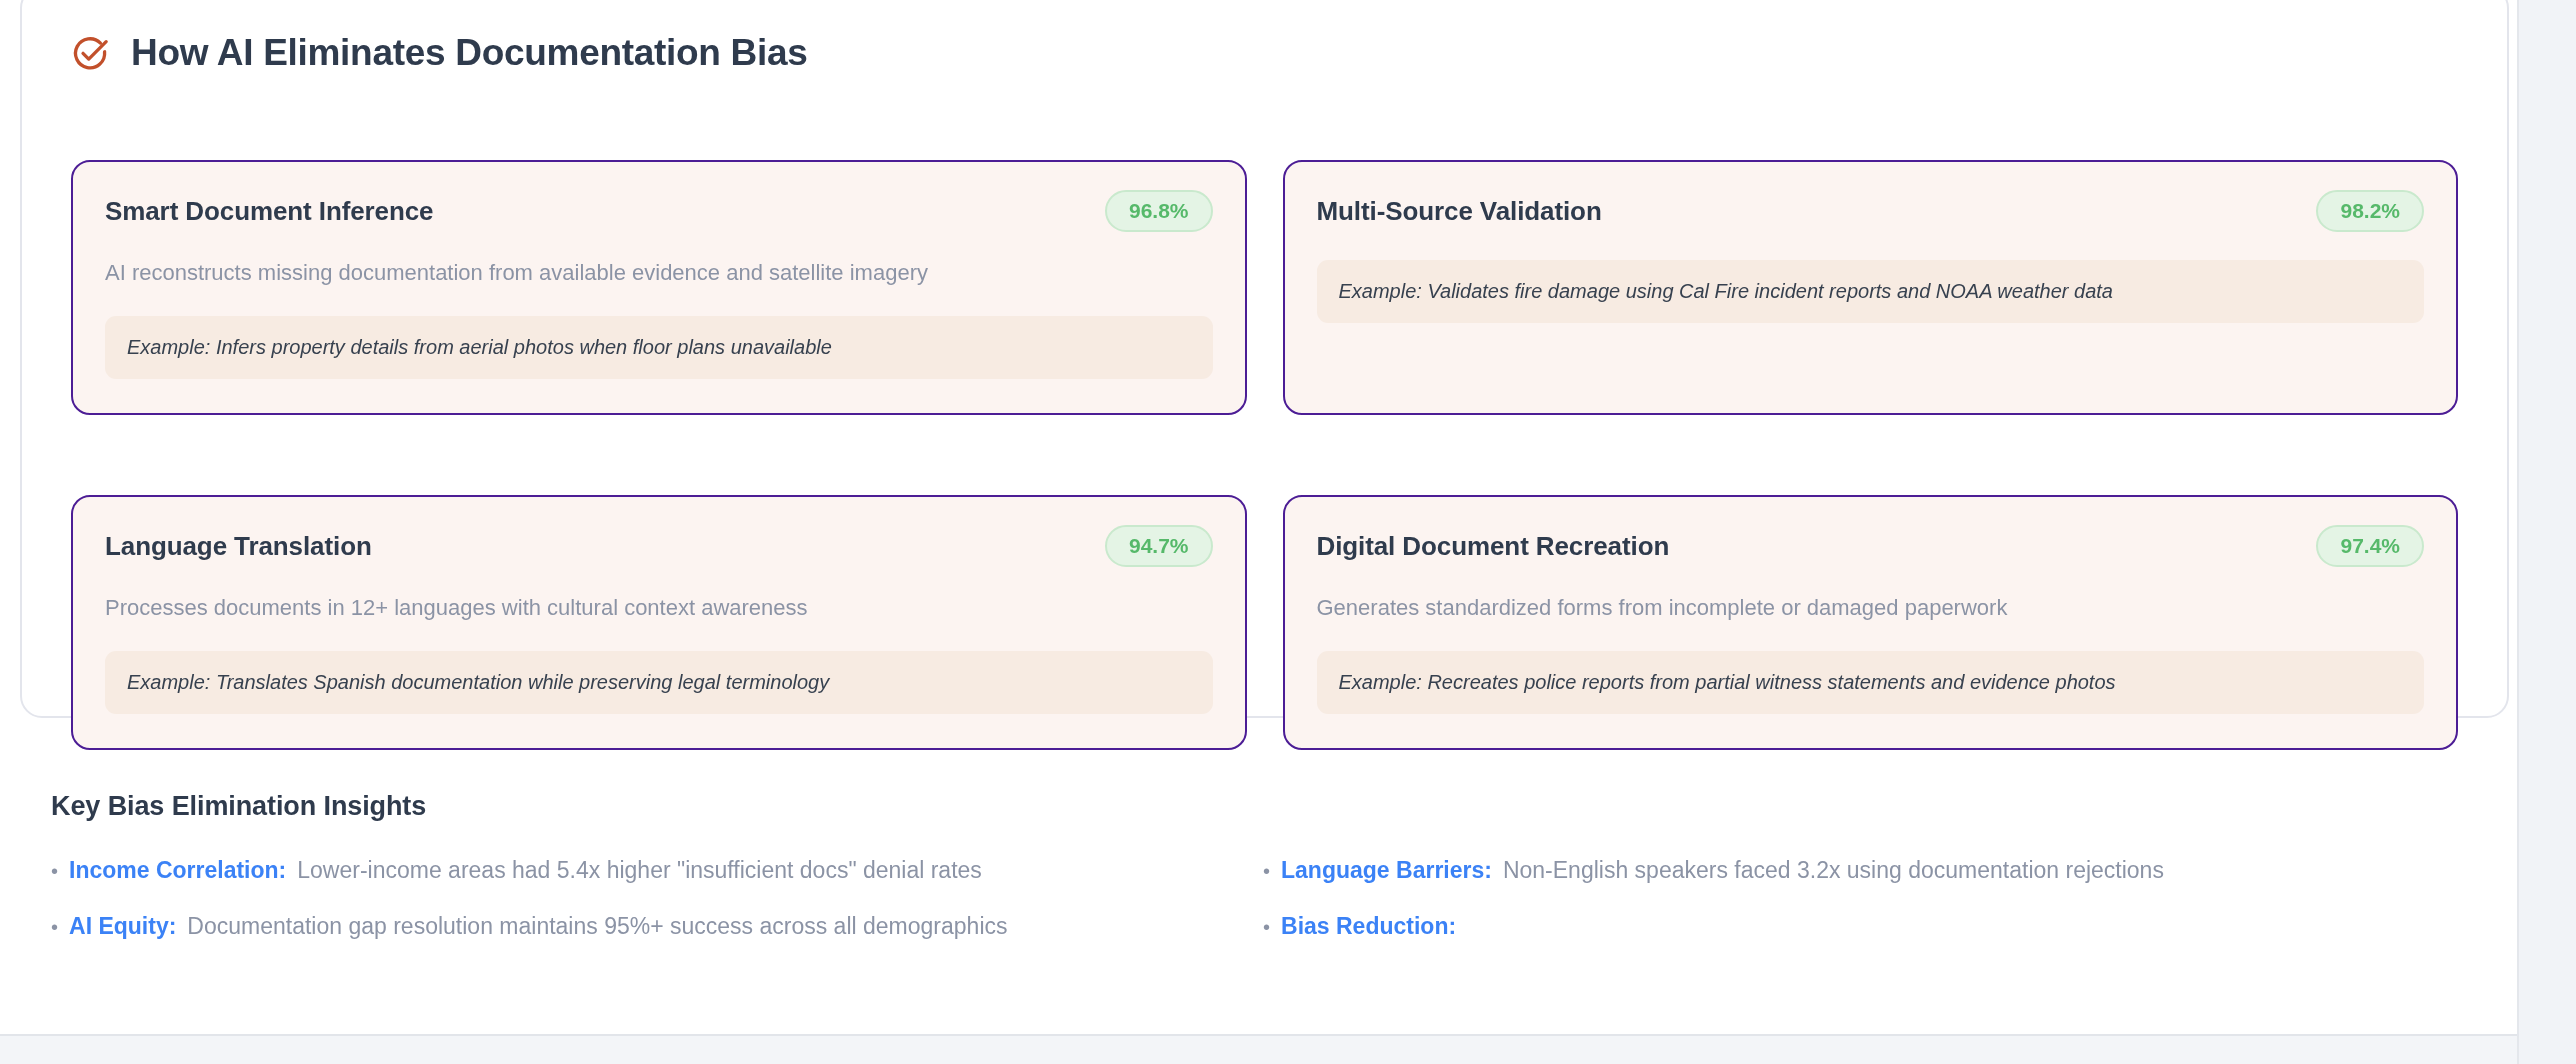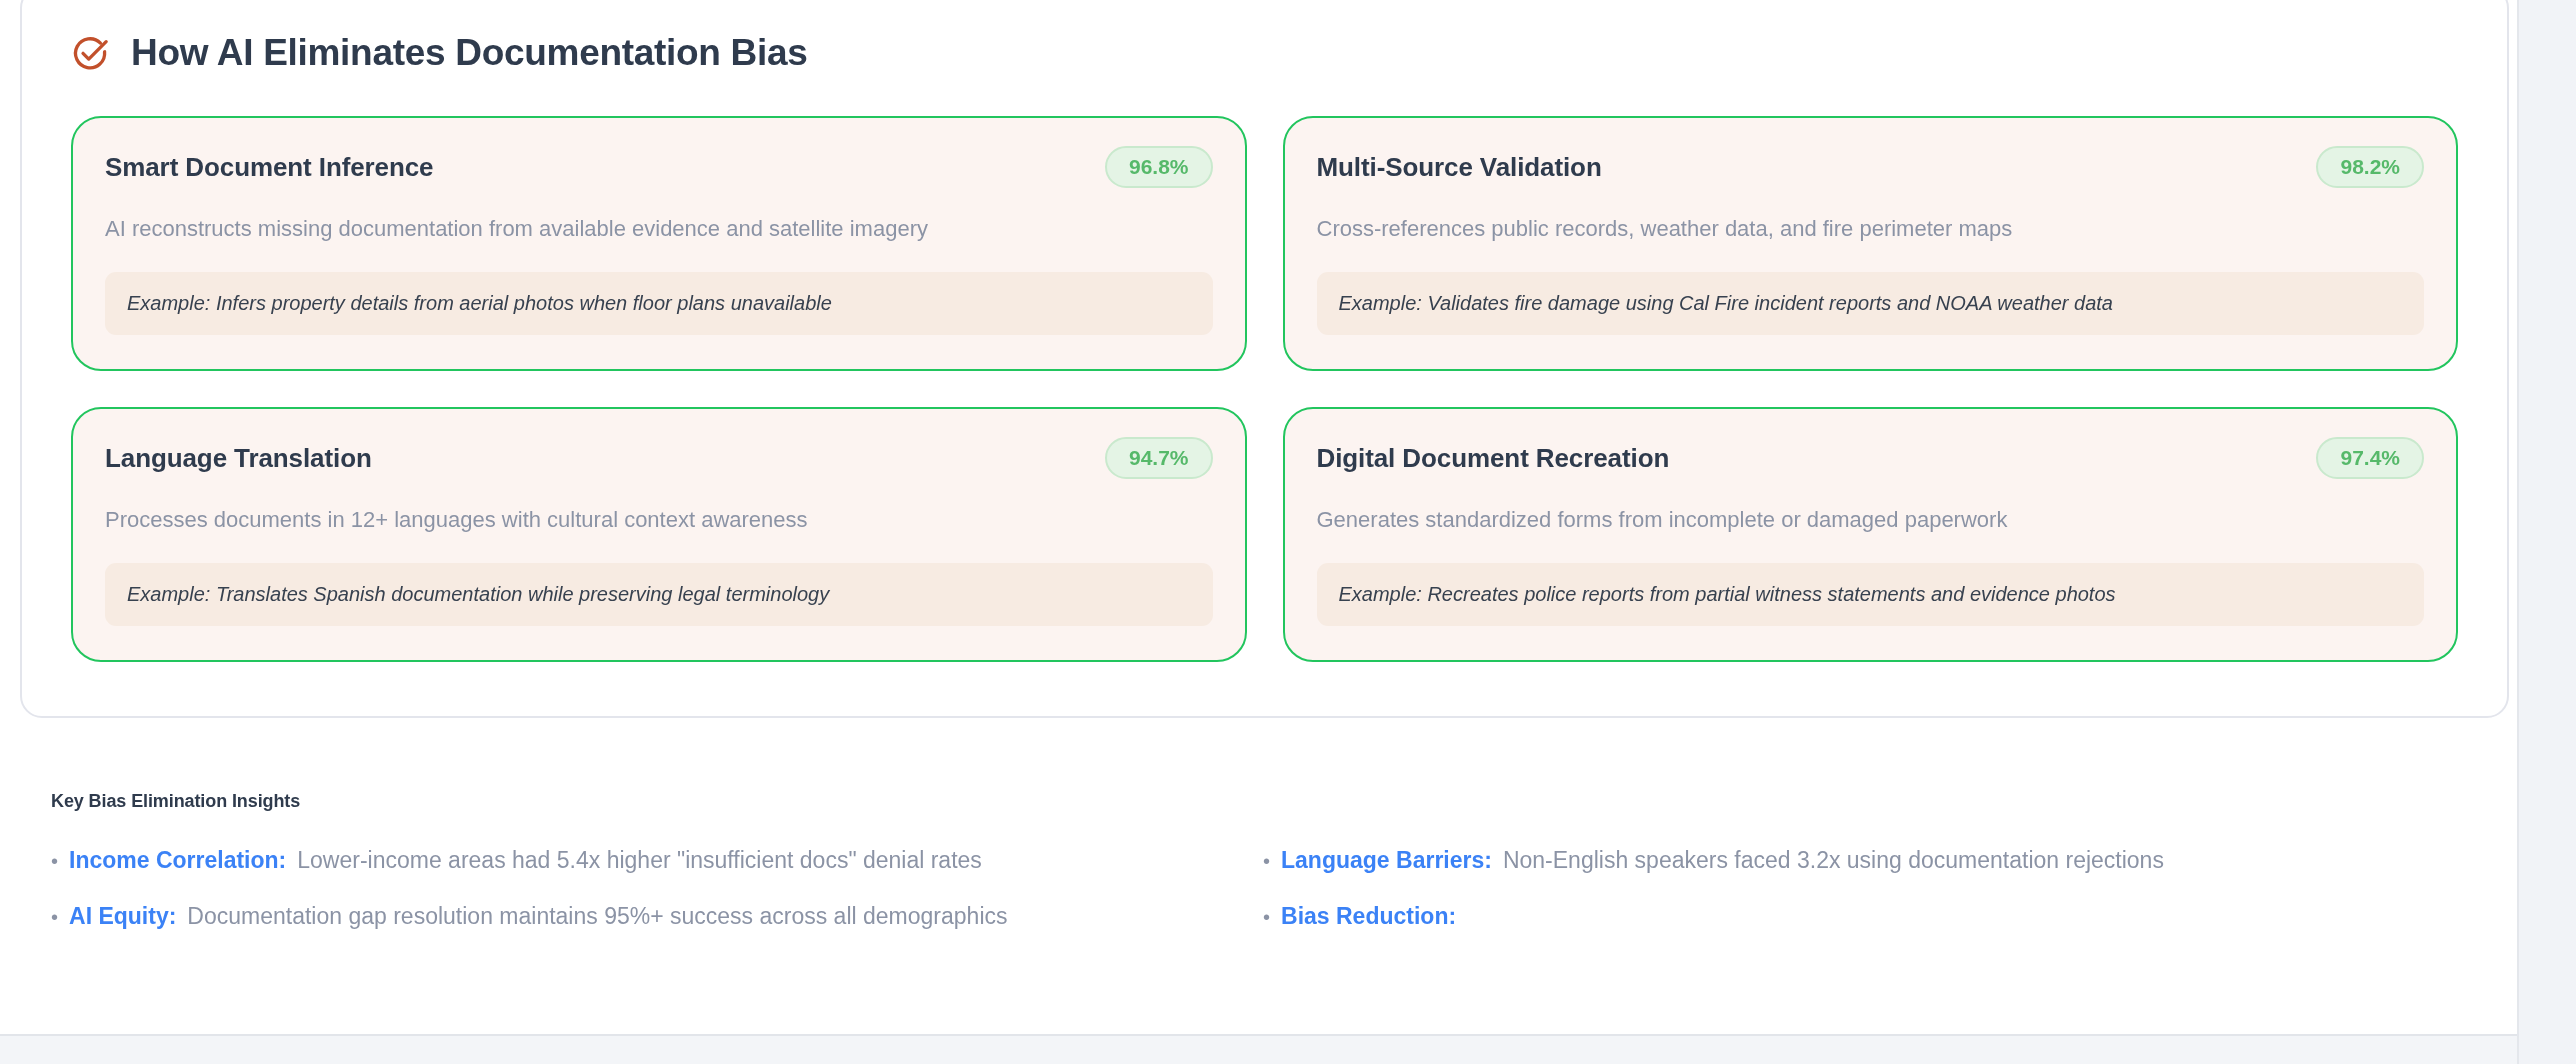--- a/index.html
+++ b/index.html
@@ -71,24 +71,25 @@
   
   .card-grid {
     display: grid;
     grid-template-columns: 1fr 1fr;
     gap: 36px 36px;
     padding: 42px 49px 0 49px;
   }
 
   .feature-card {
     background: #fcf4f1;
-    border: 2px solid #22c55e;
-    border-radius: 30px;
+    border: 2px solid #4c1d95;
+    border-radius: 19px;
     padding: 28px 32px 30px 32px;
     min-height: 255px;
+    margin-top: 44px;
   }
 
   .card-top {
     display: flex;
     align-items: center;
     justify-content: space-between;
     gap: 20px;
   }
 
   .card-title {
@@ -133,21 +134,21 @@
 
   
   .insights {
     position: absolute;
     left: 51px;
     top: 791px;
     width: 2424px;
   }
 
   .insights-title {
-    font-size: 18px;
+    font-size: 27px;
     font-weight: bold;
     color: #2f3b4d;
     letter-spacing: -0.1px;
   }
 
   .insights-grid {
     display: grid;
     grid-template-columns: 1fr 1fr;
     gap: 26px 0;
     margin-top: 34px;
@@ -223,21 +224,20 @@
         <div class="card-example">
           <div class="card-example-text">Example: Infers property details from aerial photos when floor plans unavailable</div>
         </div>
       </div>
 
       <div class="feature-card">
         <div class="card-top">
           <div class="card-title">Multi-Source Validation</div>
           <div class="score-badge">98.2%</div>
         </div>
-        <div class="card-desc">Cross-references public records, weather data, and fire perimeter maps</div>
         <div class="card-example">
           <div class="card-example-text">Example: Validates fire damage using Cal Fire incident reports and NOAA weather data</div>
         </div>
       </div>
 
       <div class="feature-card">
         <div class="card-top">
           <div class="card-title">Language Translation</div>
           <div class="score-badge">94.7%</div>
         </div>

